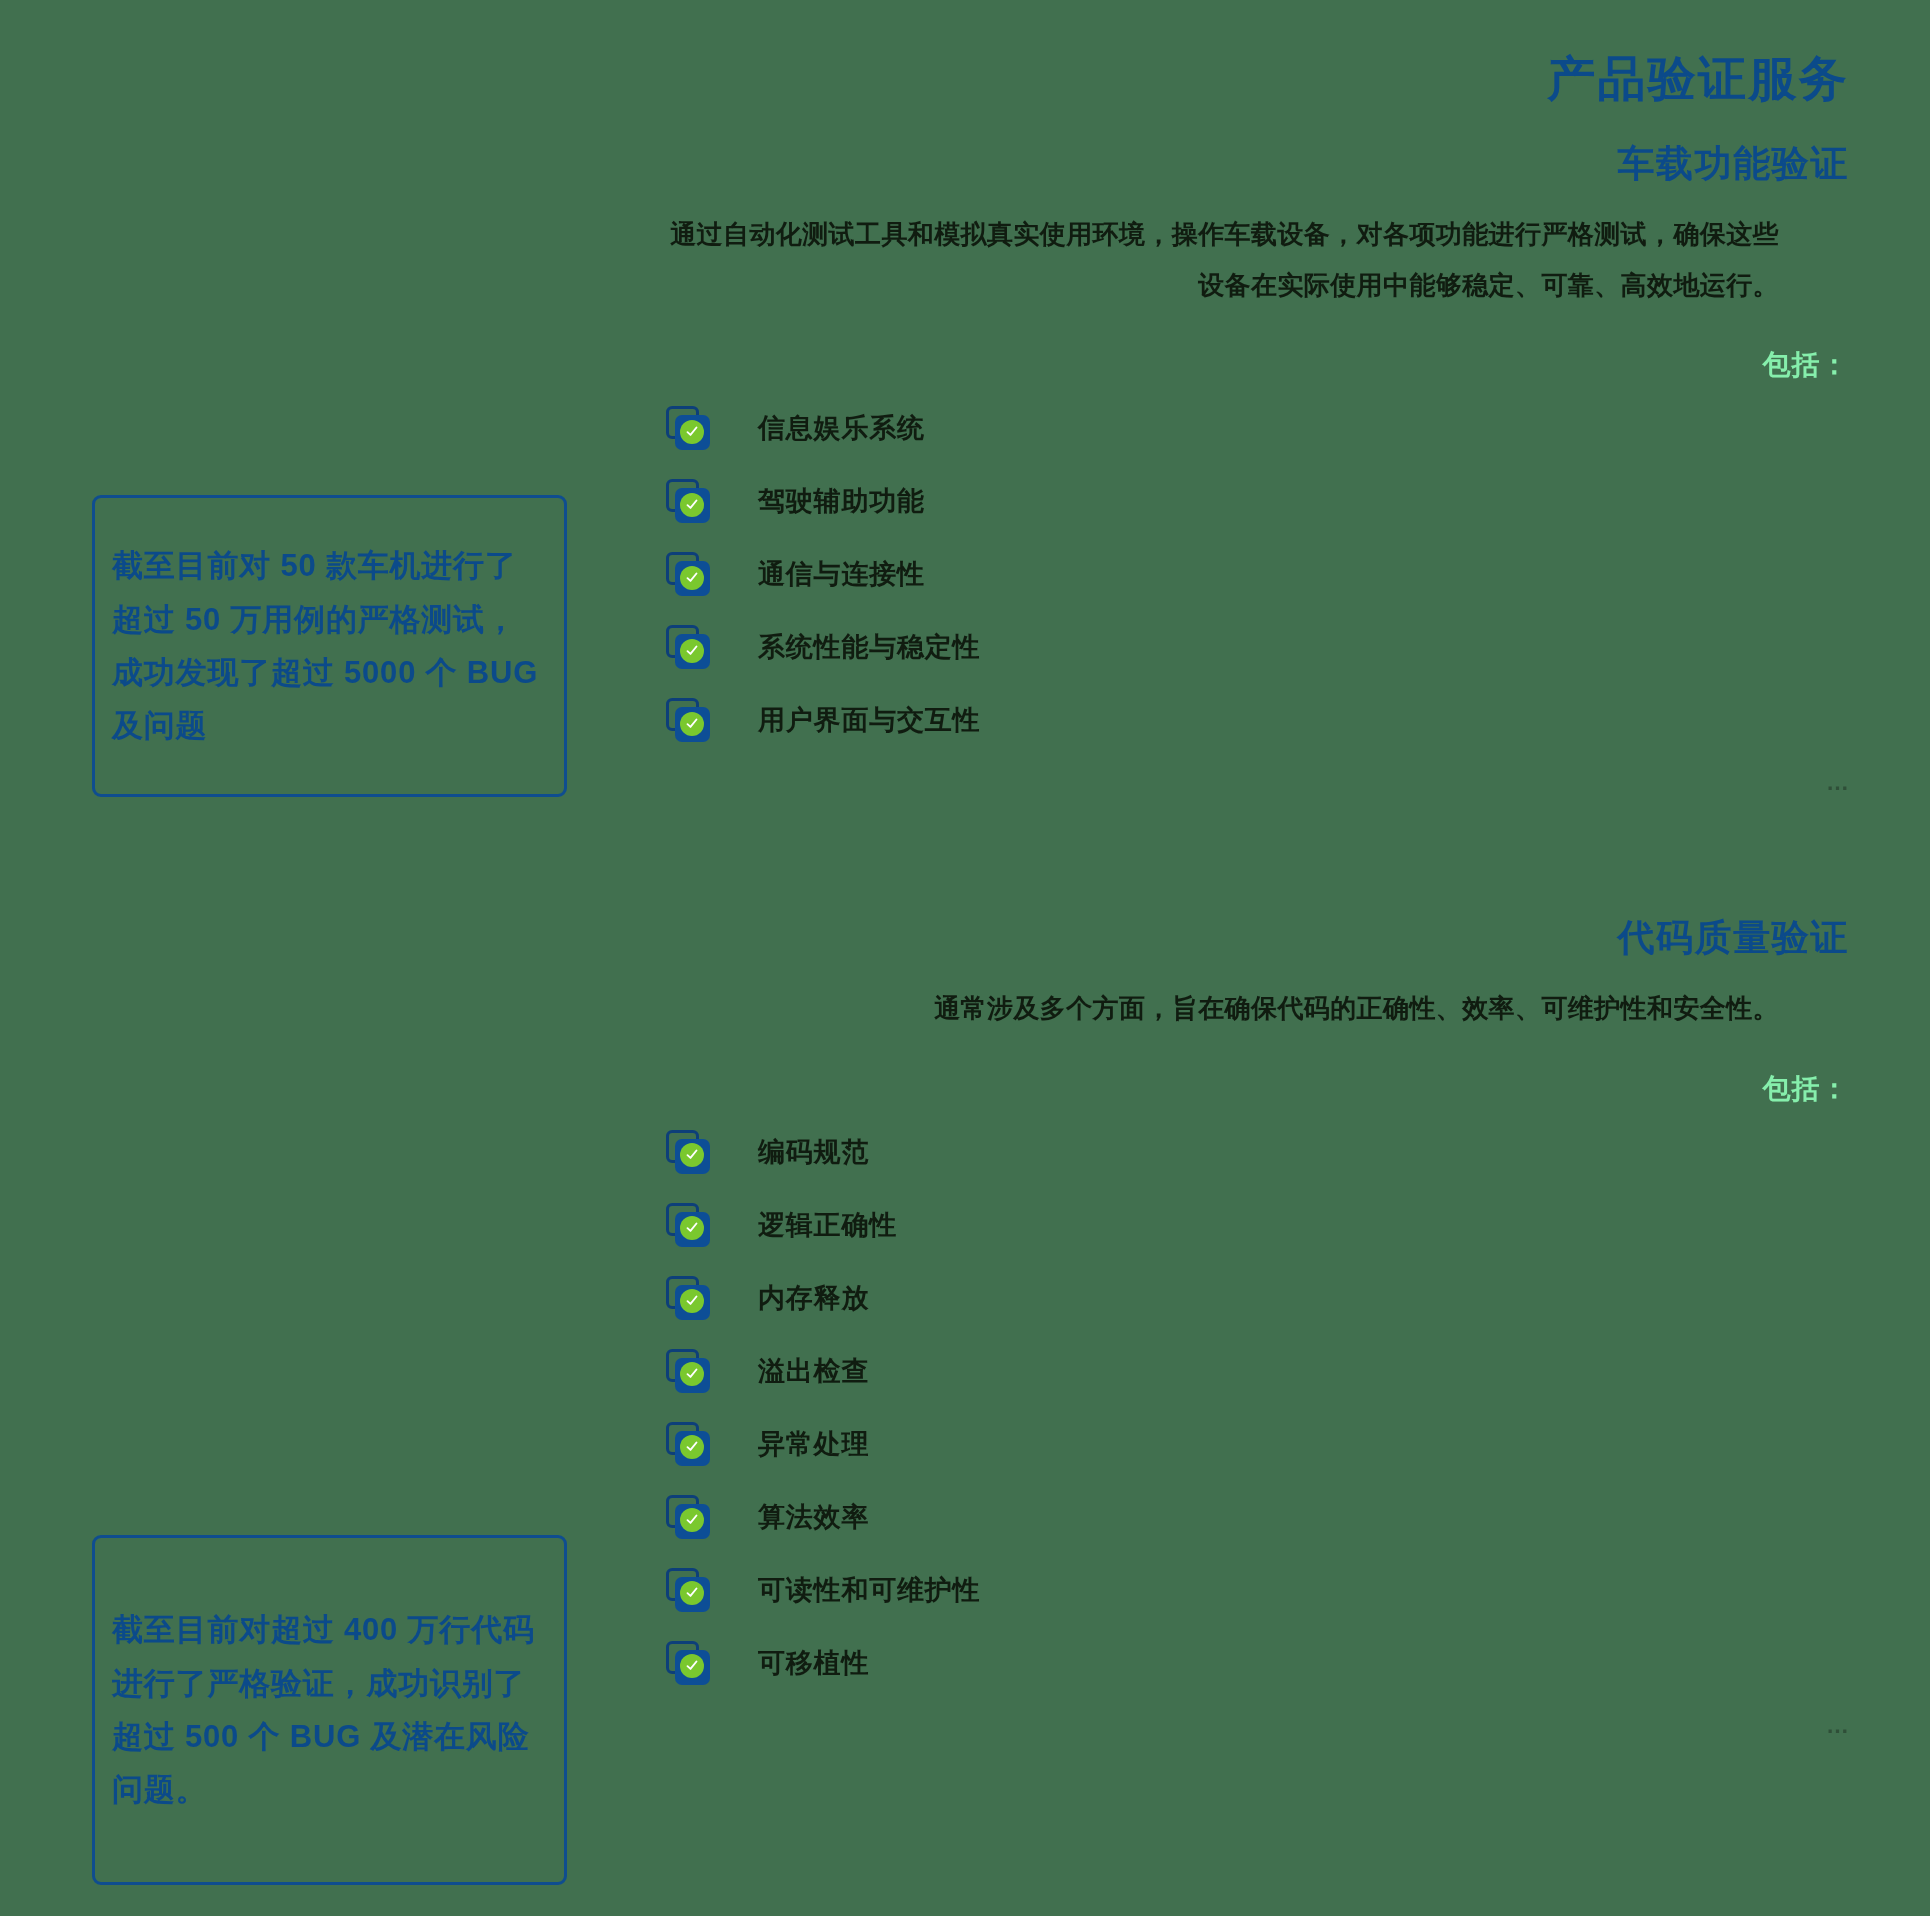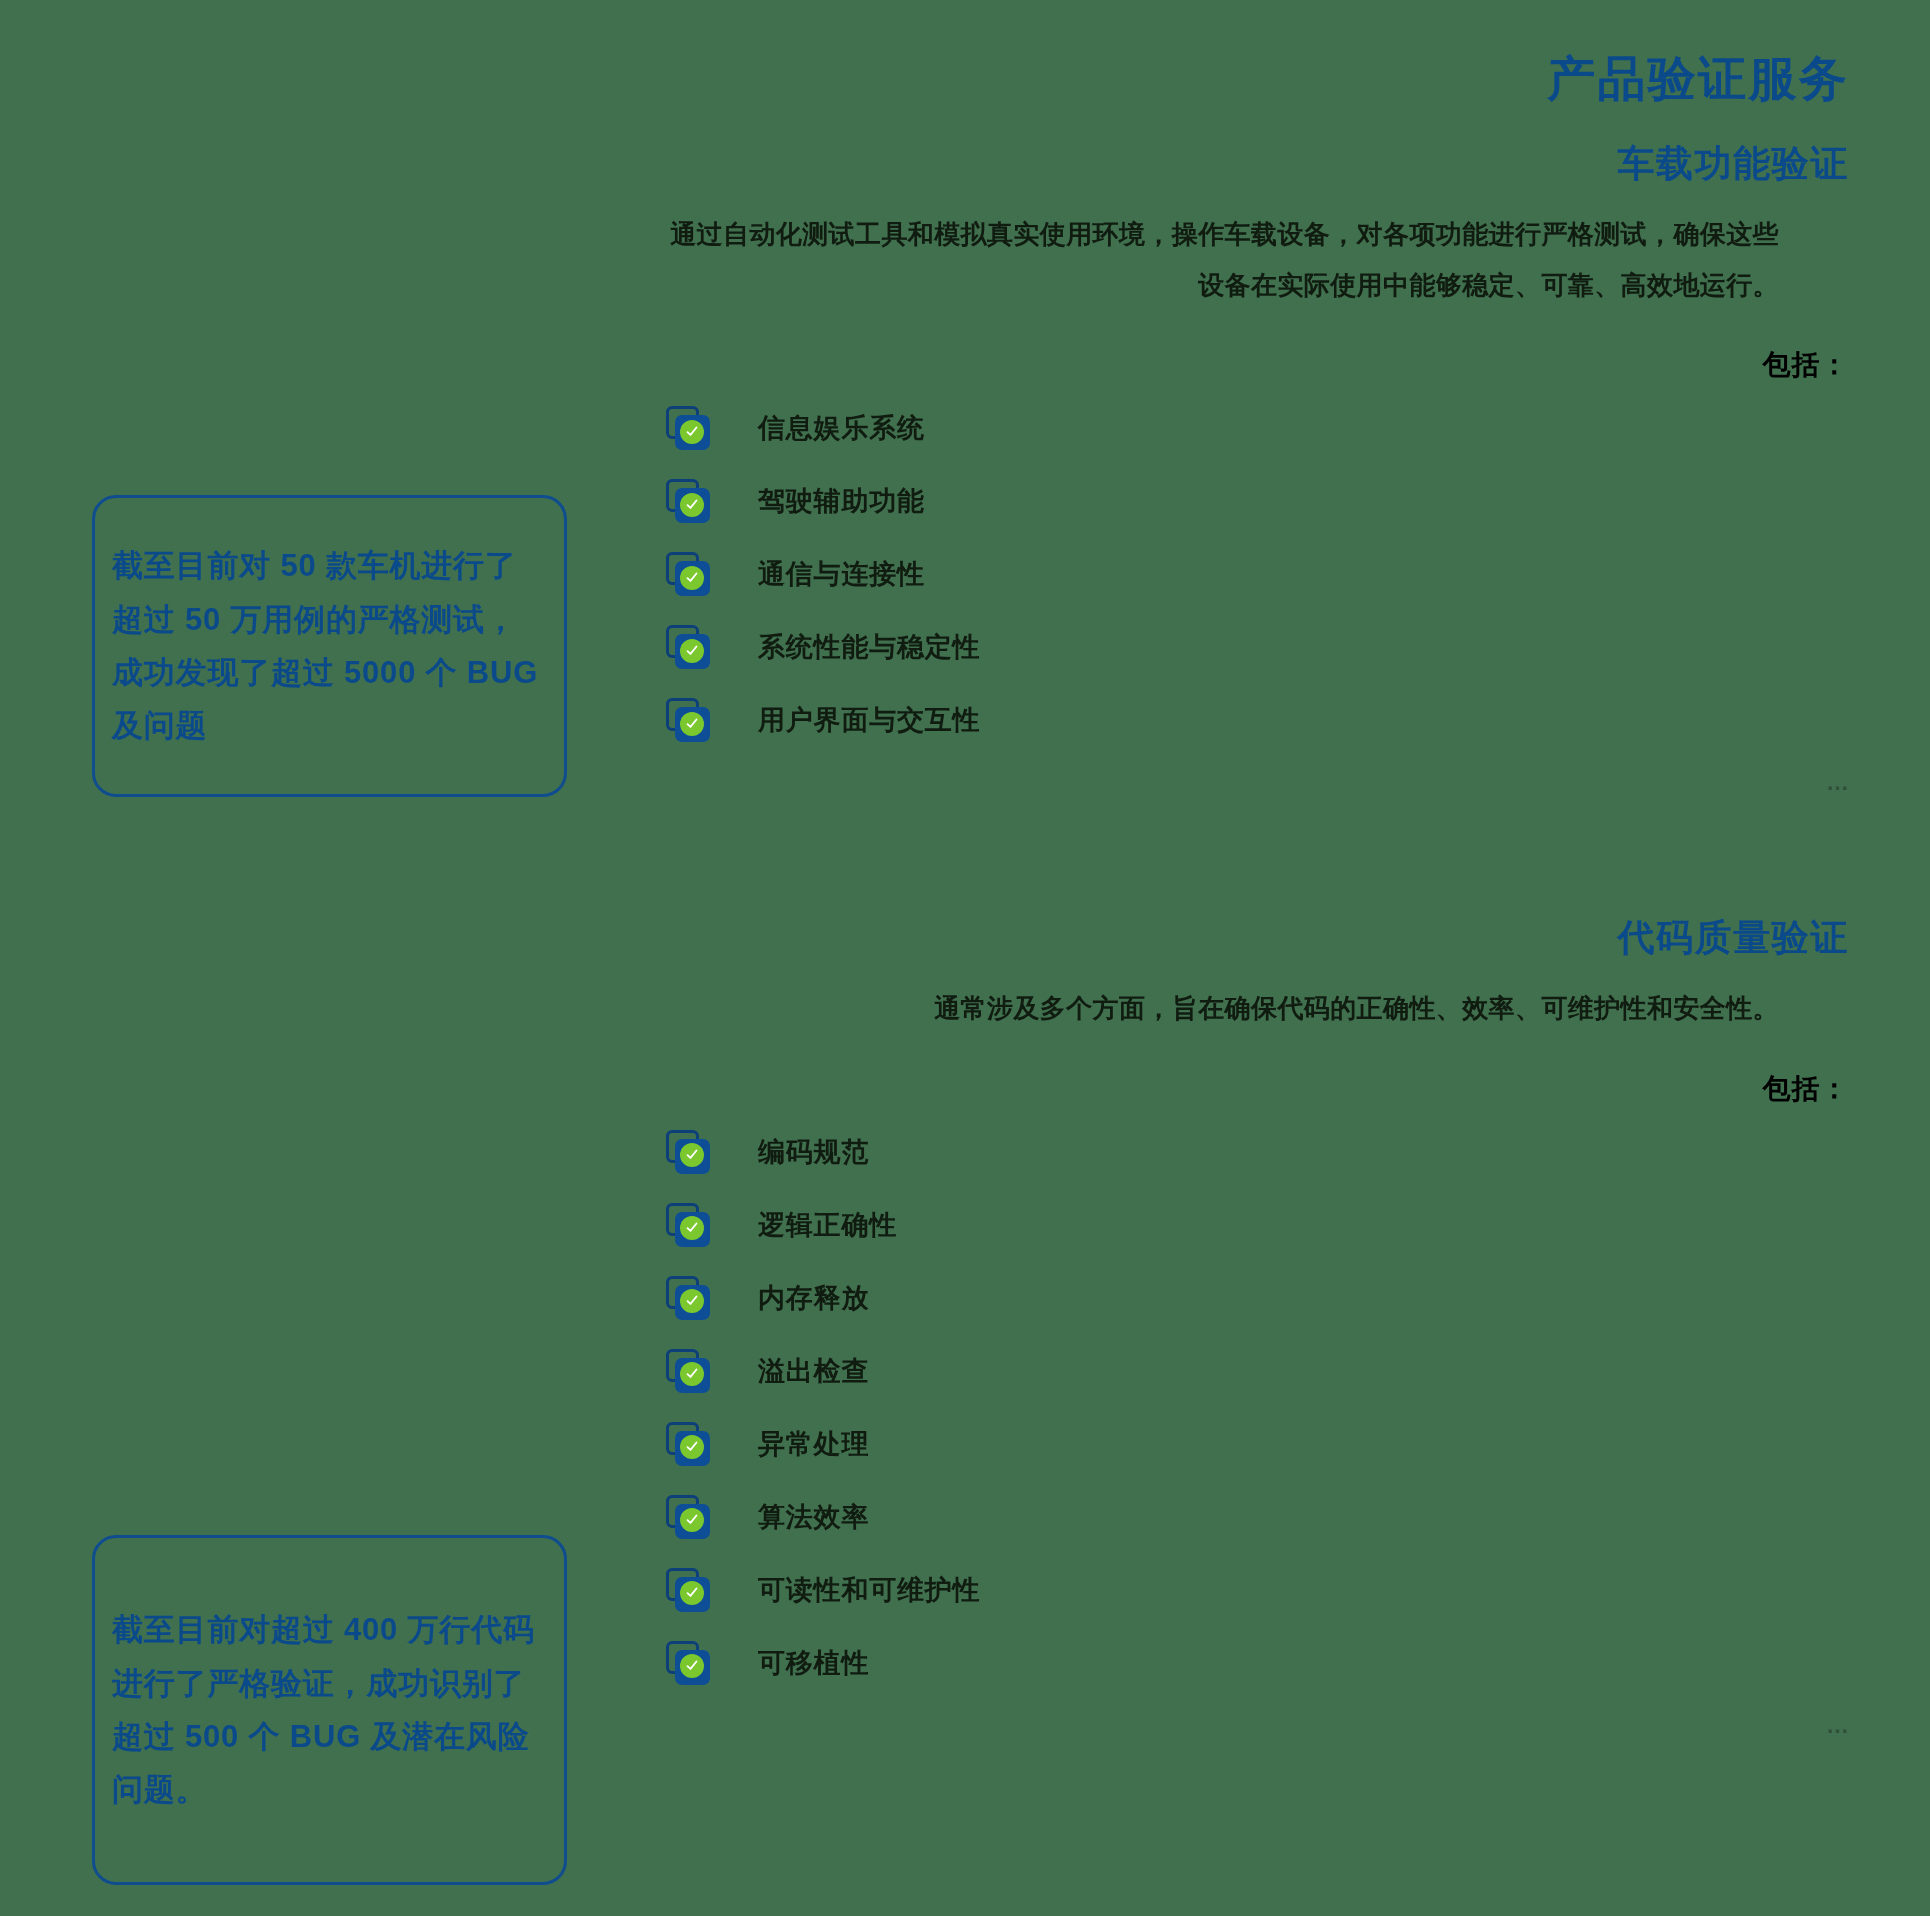--- a/index.html
+++ b/index.html
@@ -13,21 +13,21 @@
     position: relative;
     font-family: "Liberation Sans", "DejaVu Sans", sans-serif;
     overflow: hidden;
   }
 
   
   .callout {
     position: absolute;
     box-sizing: border-box;
     border: 3.1px solid #0f4d8f;
-    border-radius: 24px;
+    border-radius: 9px;
     color: #0b4a8a;
     font-weight: bold;
     line-height: 1.72;
     letter-spacing: 0.8px;
     display: flex;
     align-items: center;
     justify-content: center;
     text-align: left;
   }
   .callout .callout-text {
@@ -80,21 +80,21 @@
     color: #101c10;
     font-size: 26px;
     font-weight: bold;
     line-height: 1.95;
     letter-spacing: 0.4px;
     margin: 0;
     max-width: 1113px;
   }
 
   .includes-label {
-    color: #000000;
+    color: #86efac;
     font-size: 28px;
     font-weight: bold;
     letter-spacing: 0.8px;
     margin: 0;
   }
 
   .bullet-list {
     list-style: none;
     margin: 0;
     padding: 0;

